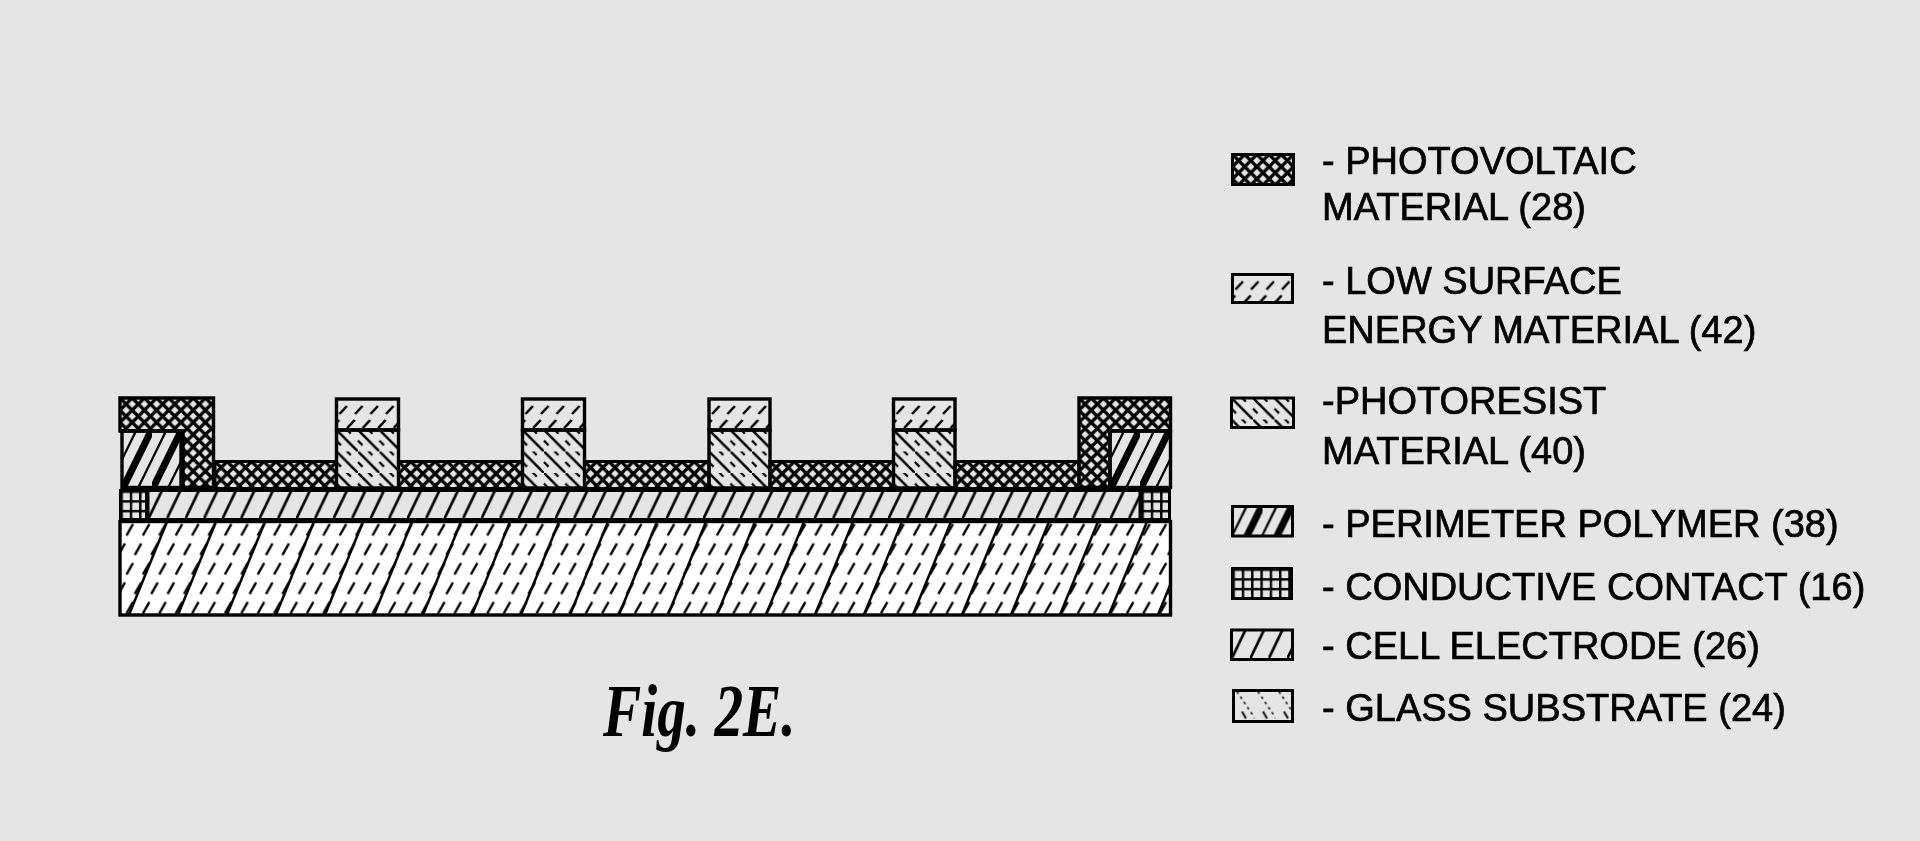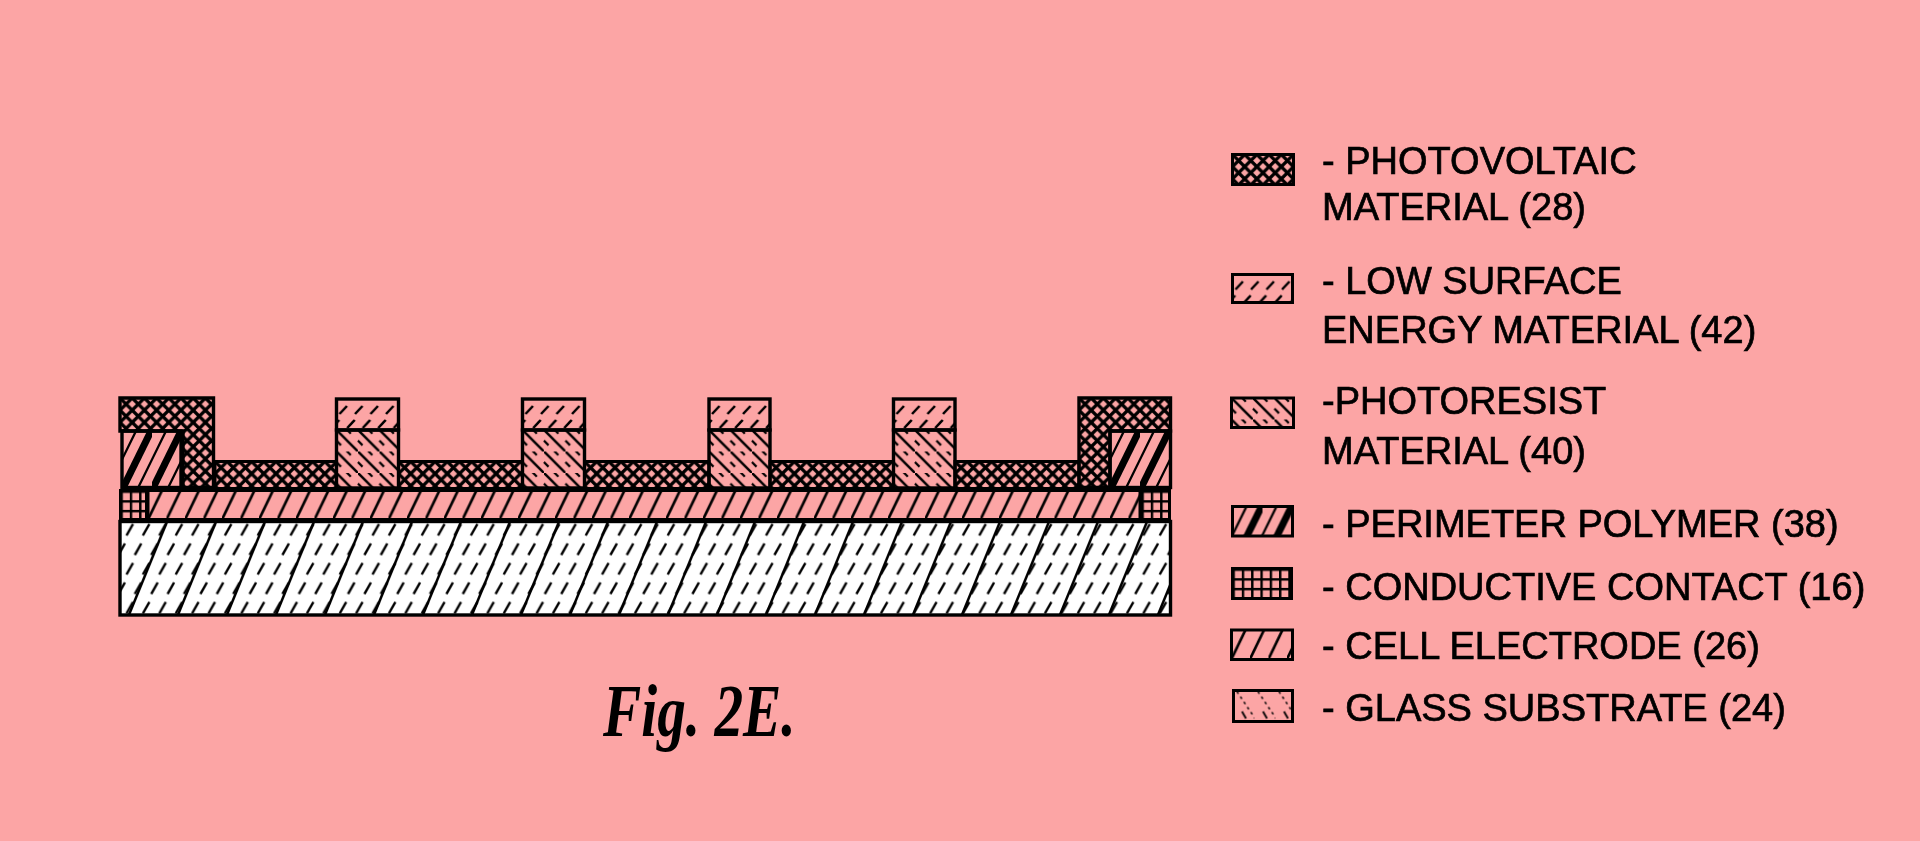--- a/index.html
+++ b/index.html
@@ -1,16 +1,16 @@
 <!DOCTYPE html>
 <html><head>
 <meta charset="utf-8">
 <style>
   html,body{margin:0;padding:0;background:#fff;}
-  #page{position:relative;width:1920px;height:841px;background:#fca5a5;overflow:hidden;}
+  #page{position:relative;width:1920px;height:841px;background:#e5e5e5;overflow:hidden;}
 </style>
 </head>
 <body>
 <div id="page">
 <svg width="1920" height="841" viewBox="0 0 1920 841">
 <defs>
 
   <pattern id="pv" width="12.2" height="12.2" patternUnits="userSpaceOnUse">
     <path d="M-2,-2 L14.2,14.2 M14.2,-2 L-2,14.2" stroke="#000" stroke-width="3.3" fill="none"></path>
   </pattern>

